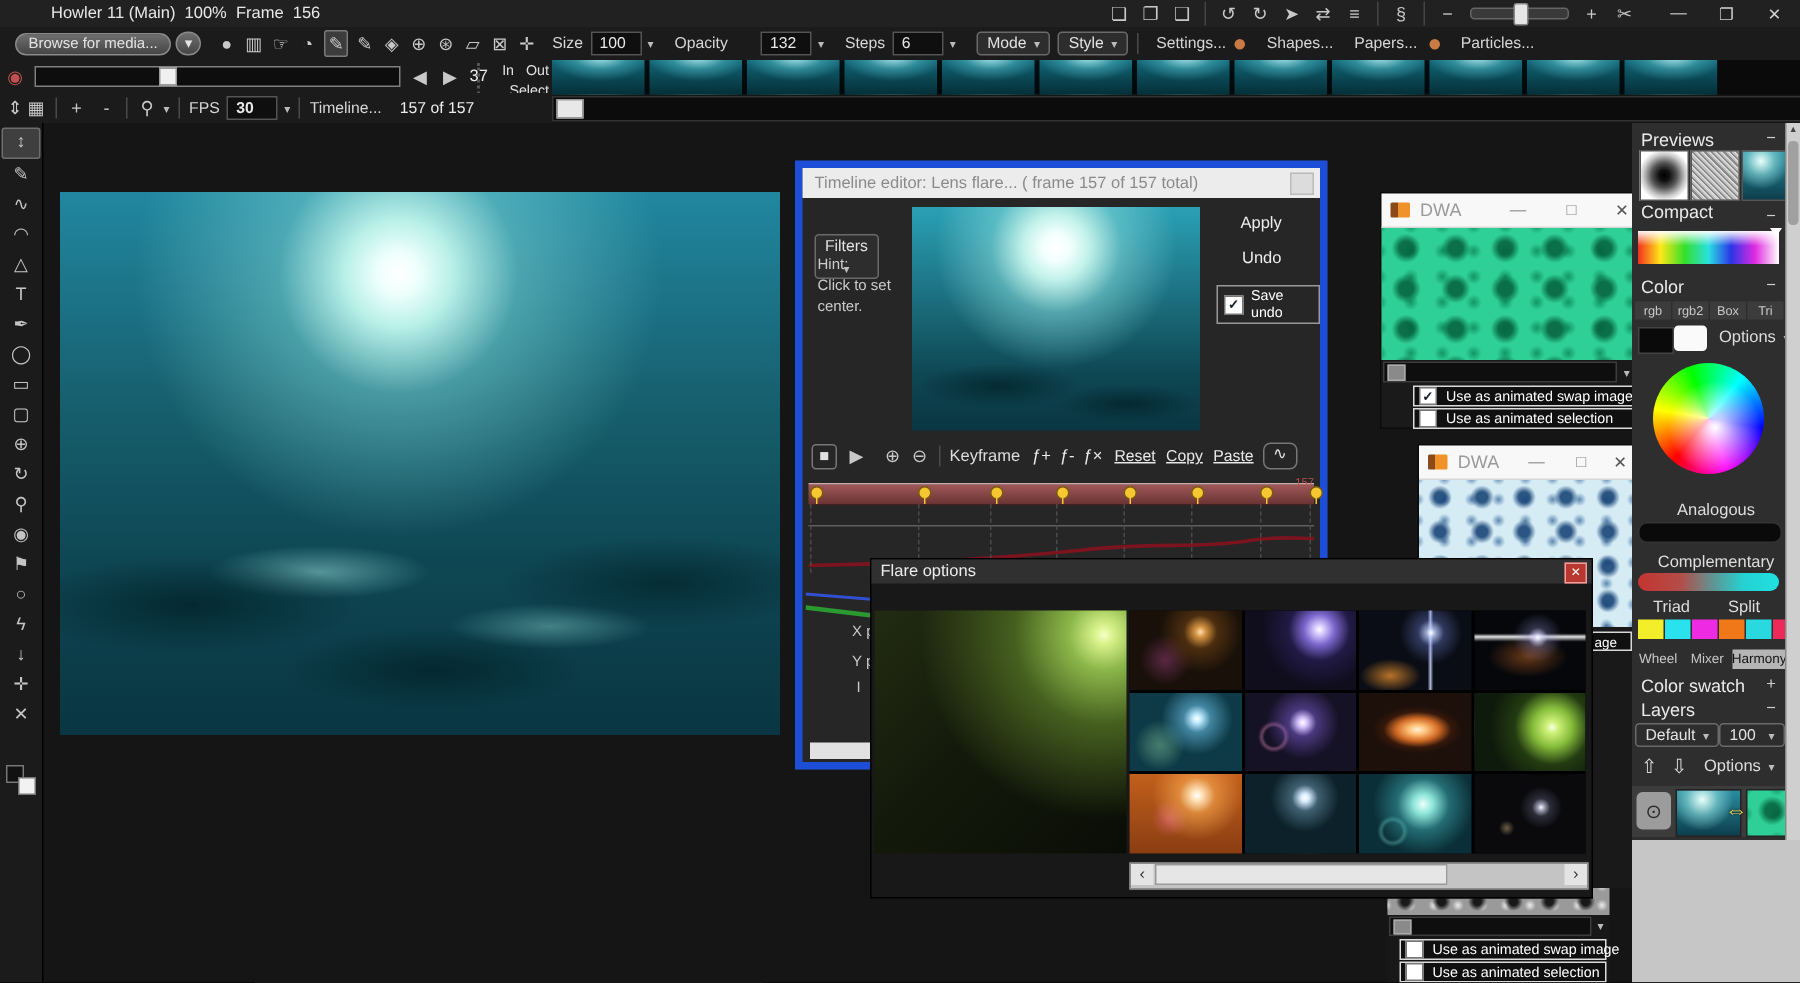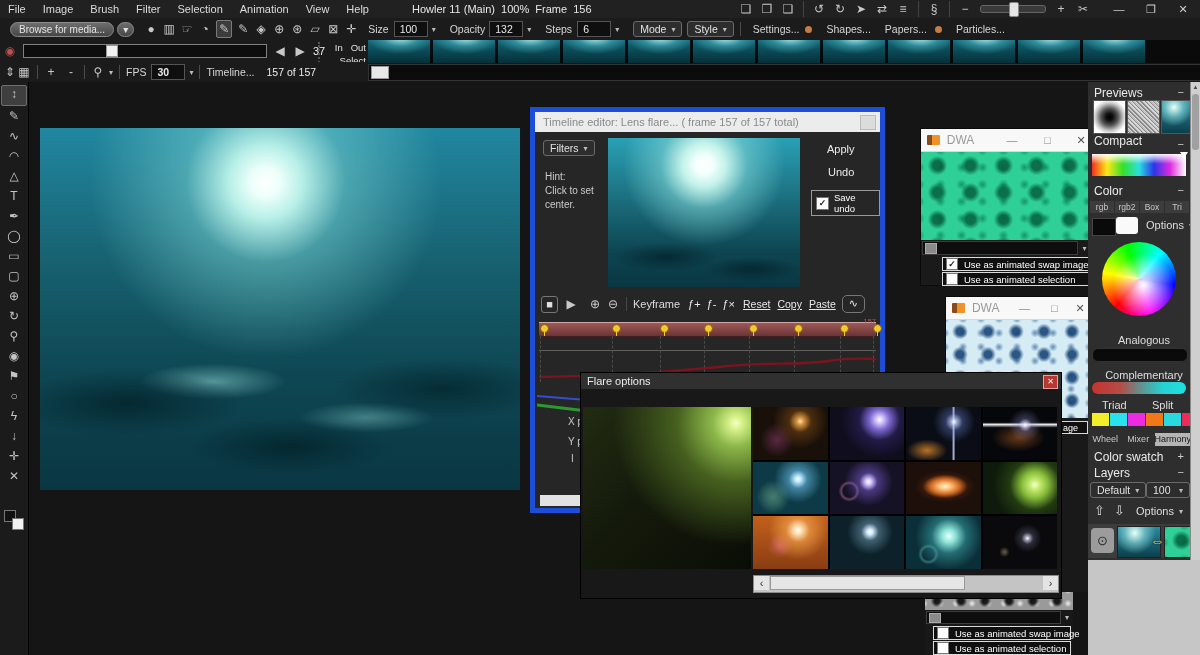--- a/index.html
+++ b/index.html
@@ -179,30 +179,20 @@
   #rp-scroll .thumb{position:absolute;left:1px;top:12px;width:7px;height:56px;background:#a0a0a0;border-radius:3px;}
 
   .fragment-row{display:flex;align-items:center;border:1px solid #d8d8d8;background:#101010;height:11px;font-size:9px;color:#fff;padding:0 2px;}
 </style>
 </head>
 <body>
 
 <div id="app">
 
   <div id="menubar" class="abs flex">
-    <span class="flex">
-        <span class="menu-item">File</span>
-        <span class="menu-item">Image</span>
-        <span class="menu-item">Brush</span>
-        <span class="menu-item">Filter</span>
-        <span class="menu-item">Selection</span>
-        <span class="menu-item">Animation</span>
-        <span class="menu-item">View</span>
-        <span class="menu-item">Help</span>
-      </span>
     <span id="mb-title">Howler 11 (Main)  100%  Frame  156</span>
     <span id="mb-right">
       <span class="flex" style="gap:7px;border-right:1px solid #444;padding-right:8px;">
           <span class="tb-ic">❏</span>
           <span class="tb-ic">❐</span>
           <span class="tb-ic">❑</span>
         </span>
       <span class="flex" style="gap:7px;border-right:1px solid #444;padding-right:8px;">
           <span class="tb-ic">↺</span>
           <span class="tb-ic">↻</span>
@@ -239,21 +229,21 @@
         <span class="tb-ic">⊕</span>
         <span class="tb-ic">⊛</span>
         <span class="tb-ic">▱</span>
         <span class="tb-ic">⊠</span>
         <span class="tb-ic">✛</span>
       </span>
     <span class="lbl" style="margin-left:10px;">Size</span>
     <span class="val" style="margin-left:5px;">100</span>
     <span class="arr" style="margin-left:4px;">▾</span>
     <span class="lbl" style="margin-left:14px;">Opacity</span>
-    <span class="val" style="margin-left:4px;">132</span>
+    <span class="val" style="margin-left:22px;">132</span>
     <span class="arr" style="margin-left:4px;">▾</span>
     <span class="lbl" style="margin-left:14px;">Steps</span>
     <span class="val" style="margin-left:5px;">6</span>
     <span class="arr" style="margin-left:4px;">▾</span>
     <span class="dd" style="margin-left:14px;">
         <span>Mode</span>
         <span class="arr">▾</span>
       </span>
     <span class="dd" style="margin-left:5px;">
         <span>Style</span>
@@ -339,21 +329,21 @@
     </div>
   </div>
 
   <div id="main-image" class="abs"></div>
 
   <div id="tl-editor" class="abs">
     <div id="tl-titlebar" class="abs flex">
       <span style="margin-left:8px;">Timeline editor:    Lens flare...   ( frame 157 of  157 total)</span>
       <span class="btn"></span>
     </div>
-    <span class="dd abs" style="left:8px;top:28px;">
+    <span class="dd abs" style="left:8px;top:44px;flex-direction:column;">
       <span>Filters</span>
       <span class="arr">▾</span>
     </span>
     <div class="abs" style="left:10px;top:58px;font-size:10px;color:#cccccc;line-height:14px;">
       <div>Hint:</div>
       <div>Click to set</div>
       <div>center.</div>
     </div>
     <div class="abs sea2" style="left:73px;top:26px;width:192px;height:149px;"></div>
     <span class="abs" style="left:292px;top:31px;font-size:11px;color:#ececec;">Apply</span>

